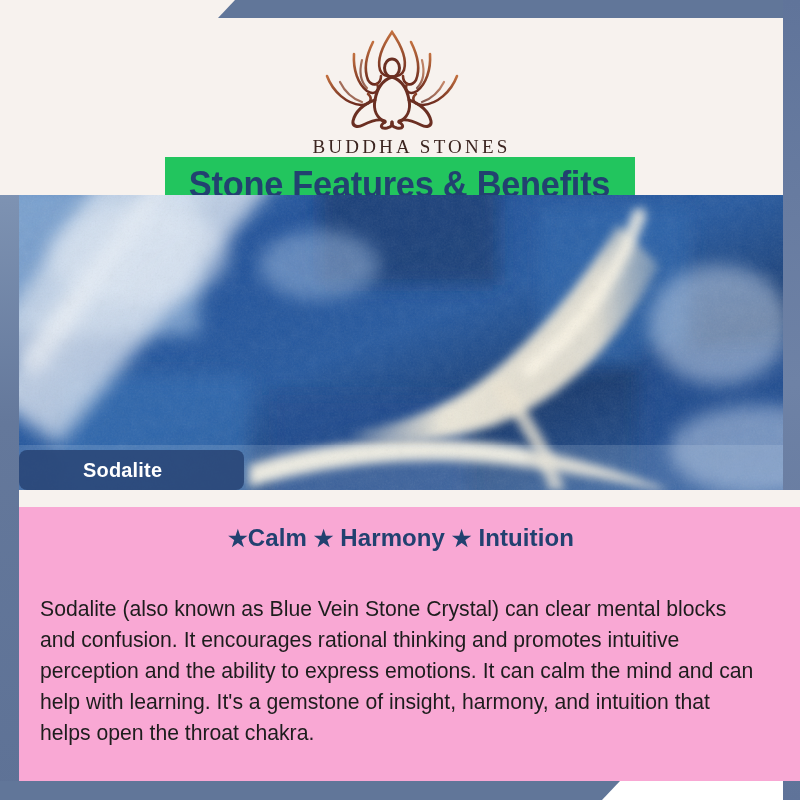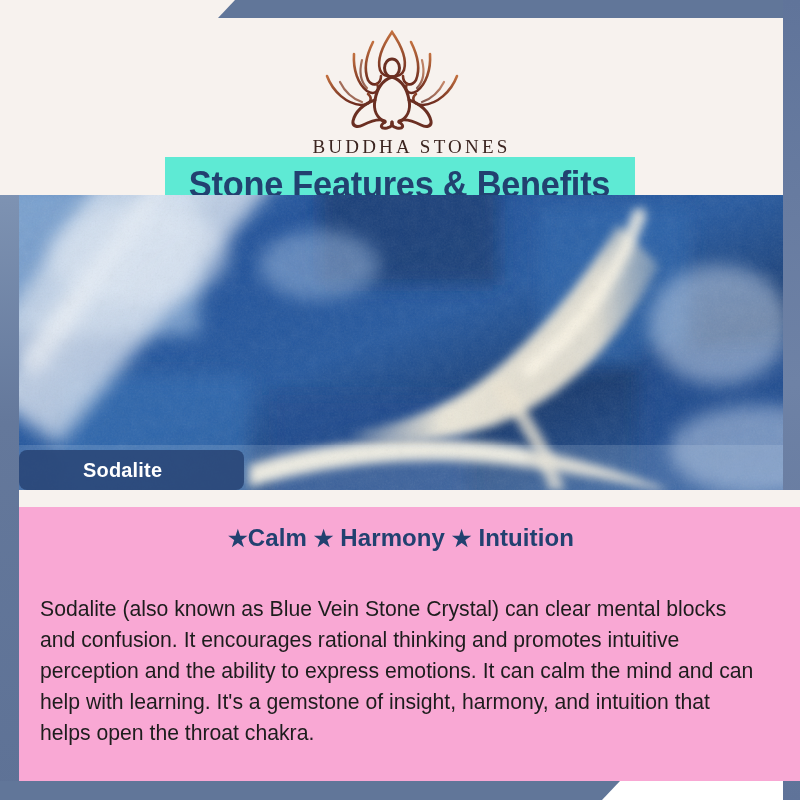--- a/index.html
+++ b/index.html
@@ -96,21 +96,21 @@
     padding-left: 40px;
   }
 
   
   .title-plate {
     position: absolute;
     left: 165px;
     top: 139px;
     width: 470px;
     height: 56px;
-    background: #5eead4;
+    background: #22c55e;
     display: flex;
     align-items: center;
     justify-content: center;
   }
   .title-text {
     font-family: "Liberation Sans Narrow", "Liberation Sans", sans-serif;
     font-size: 37px;
     font-weight: bold;
     color: #224170;
     letter-spacing: -0.3px;

